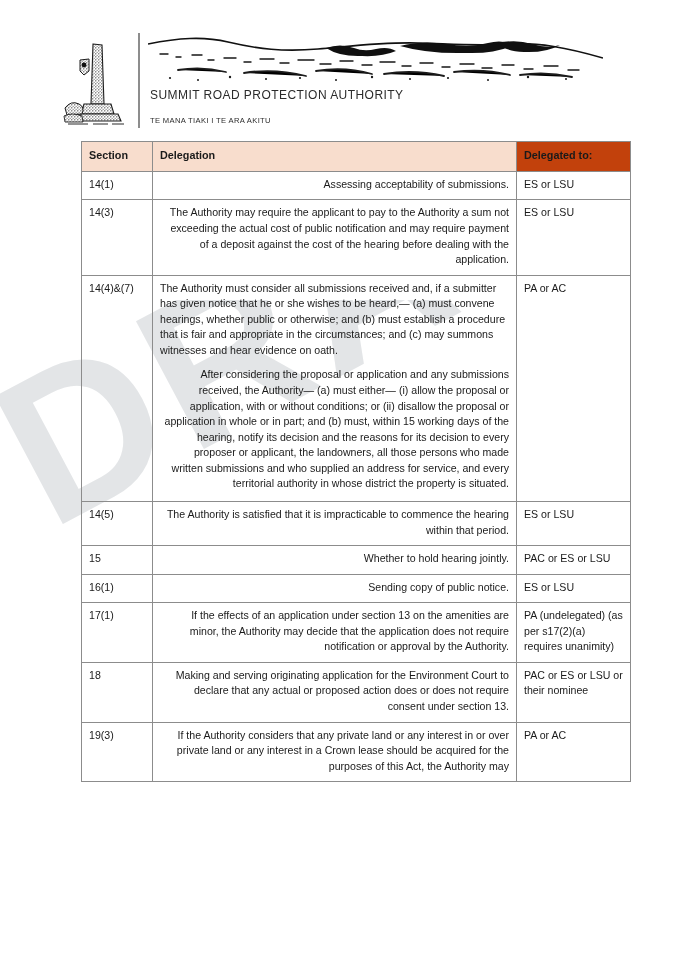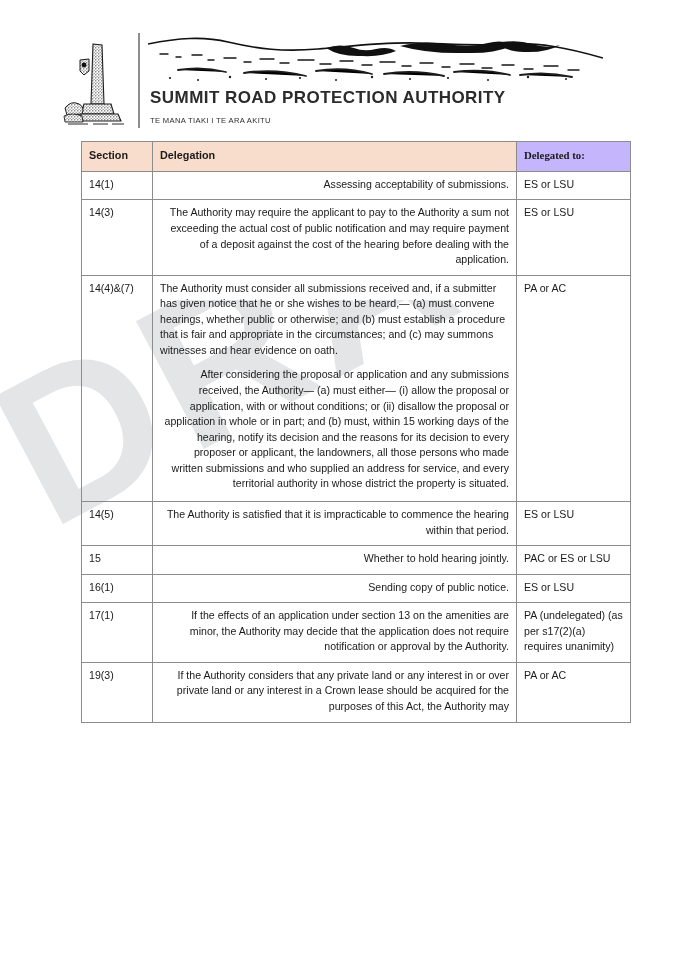--- a/index.html
+++ b/index.html
@@ -82,24 +82,24 @@
     position: absolute;
     left: 148px;
     top: 34px;
     width: 455px;
     height: 50px;
   }
   .brand-title {
     position: absolute;
     left: 150px;
     top: 88px;
-    font-size: 17px;
+    font-size: 12px;
     letter-spacing: 0.45px;
     color: #2b2b2b;
-    font-weight: 700;
+    font-weight: 400;
     white-space: nowrap;
   }
   .brand-subtitle {
     position: absolute;
     left: 150px;
     top: 116px;
     font-size: 7.6px;
     letter-spacing: 0.35px;
     color: #2b2b2b;
     font-weight: 400;
@@ -243,21 +243,21 @@
     <table class="deleg">
       <colgroup>
         <col class="c-section">
         <col class="c-delegation">
         <col class="c-delegated">
       </colgroup>
       <thead>
         <tr>
           <th style="background: rgb(248, 221, 205); border-color: rgb(140, 140, 140);">Section</th>
           <th style="background: rgb(248, 221, 205); border-color: rgb(140, 140, 140);">Delegation</th>
-          <th style="background: #c4b5fd; border-color: rgb(140, 140, 140); font-family: Liberation Serif, serif;">Delegated to:</th>
+          <th style="background: #c2410c; border-color: rgb(140, 140, 140);">Delegated to:</th>
         </tr>
       </thead>
       <tbody id="table-body">
           <tr data-row-key="14-1">
             <td class="cell-section" style="border-color: rgb(140, 140, 140);">14(1)</td>
             <td class="cell-delegation" style="border-color: rgb(140, 140, 140);">
               <p>Assessing acceptability of submissions.</p>
             </td>
             <td class="cell-delegated" style="border-color: rgb(140, 140, 140);">
               <p>ES or LSU</p>
@@ -311,20 +311,29 @@
           </tr>
           <tr data-row-key="17-1">
             <td class="cell-section" style="border-color: rgb(140, 140, 140);">17(1)</td>
             <td class="cell-delegation" style="border-color: rgb(140, 140, 140);">
               <p>If the effects of an application under section 13 on the amenities are minor, the Authority may decide that the application does not require notification or approval by the Authority.</p>
             </td>
             <td class="cell-delegated" style="border-color: rgb(140, 140, 140);">
               <p>PA (undelegated) (as per s17(2)(a) requires unanimity)</p>
             </td>
           </tr>
+          <tr data-row-key="18">
+            <td class="cell-section" style="border-color: rgb(140, 140, 140);">18</td>
+            <td class="cell-delegation" style="border-color: rgb(140, 140, 140);">
+              <p>Making and serving originating application for the Environment Court to declare that any actual or proposed action does or does not require consent under section 13.</p>
+            </td>
+            <td class="cell-delegated" style="border-color: rgb(140, 140, 140);">
+              <p>PAC or ES or LSU or their nominee</p>
+            </td>
+          </tr>
           <tr data-row-key="19-1">
             <td class="cell-section" style="border-color: rgb(140, 140, 140);">19(3)</td>
             <td class="cell-delegation" style="border-color: rgb(140, 140, 140);">
               <p>If the Authority considers that any private land or any interest in or over private land or any interest in a Crown lease should be acquired for the purposes of this Act, the Authority may</p>
             </td>
             <td class="cell-delegated" style="border-color: rgb(140, 140, 140);">
               <p>PA or AC</p>
             </td>
           </tr>
         </tbody>

